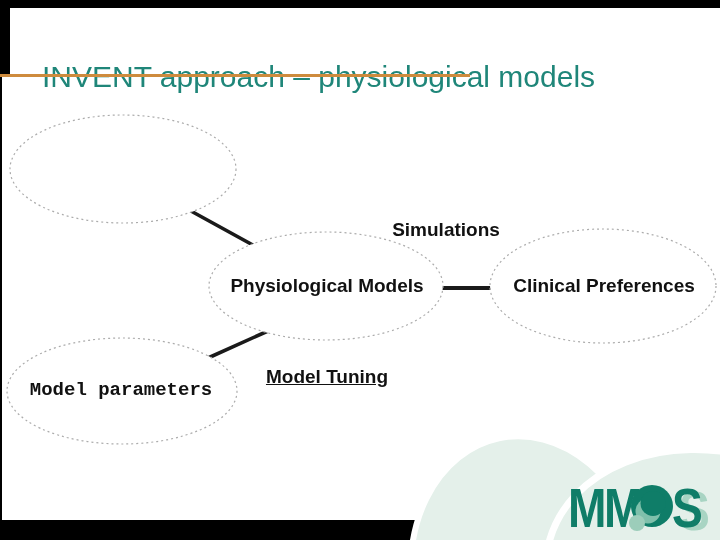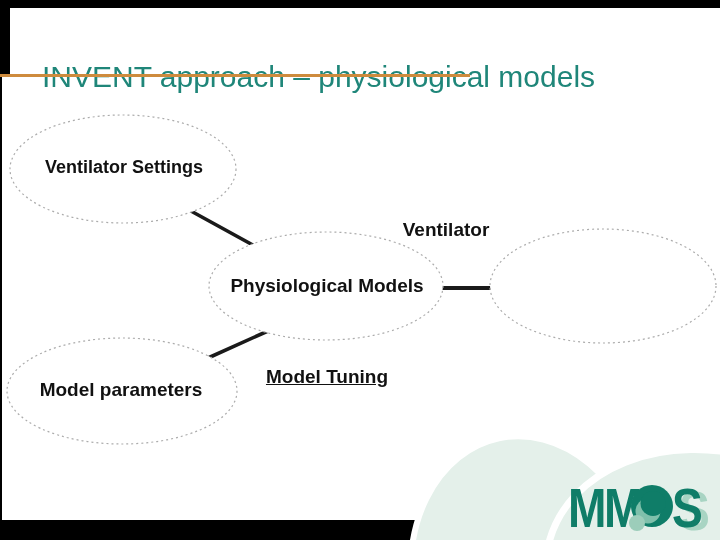--- a/index.html
+++ b/index.html
@@ -52,24 +52,24 @@
     <line x1="180" y1="205" x2="262" y2="250" stroke="#1A1A1A" stroke-width="3.6" stroke-linecap="round"></line>
     <line x1="440" y1="288" x2="492" y2="288" stroke="#1A1A1A" stroke-width="4" stroke-linecap="round"></line>
     <line x1="208" y1="358" x2="268" y2="331" stroke="#1A1A1A" stroke-width="3.6" stroke-linecap="round"></line>
 
     <ellipse cx="123" cy="169" rx="113" ry="54" fill="#ffffff" stroke="#ACACAC" stroke-width="1.2" stroke-dasharray="2 3"></ellipse>
     <ellipse cx="326" cy="286" rx="117" ry="54" fill="#ffffff" stroke="#ACACAC" stroke-width="1.2" stroke-dasharray="2 3"></ellipse>
     <ellipse cx="603" cy="286" rx="113" ry="57" fill="#ffffff" stroke="#ACACAC" stroke-width="1.2" stroke-dasharray="2 3"></ellipse>
     <ellipse cx="122" cy="391" rx="115" ry="53" fill="#ffffff" stroke="#ACACAC" stroke-width="1.2" stroke-dasharray="2 3"></ellipse>
   </svg>
 
-  <div class="nlabel small" style="left:124px; top:167px;">Ventilator Settings</div>
   <div class="nlabel" style="left:327px; top:286px;text-align:right;">Physiological Models</div>
-  <div class="nlabel" style="left:121px; top:390px;">Model parameters</div>
-  <div class="nlabel" style="left:446px; top:230px;">Ventilator</div>
+  <div class="nlabel" style="left:604px; top:286px;">Clinical Preferences</div>
+  <div class="nlabel" style="left:121px; top:390px;font-family:Liberation Mono, monospace;">Model parameters</div>
+  <div class="nlabel" style="left:446px; top:230px;">Simulations</div>
   <div class="nlabel" style="left:327px; top:377px;text-decoration:underline;">Model Tuning</div>
 
   <div class="frame frame-top"></div>
   <div class="frame frame-corner"></div>
   <div class="frame frame-left"></div>
   <div class="frame frame-bottom"></div>
 
   <h1 class="title">INVENT approach – physiological models</h1>
   <div class="title-rule"></div>
 

